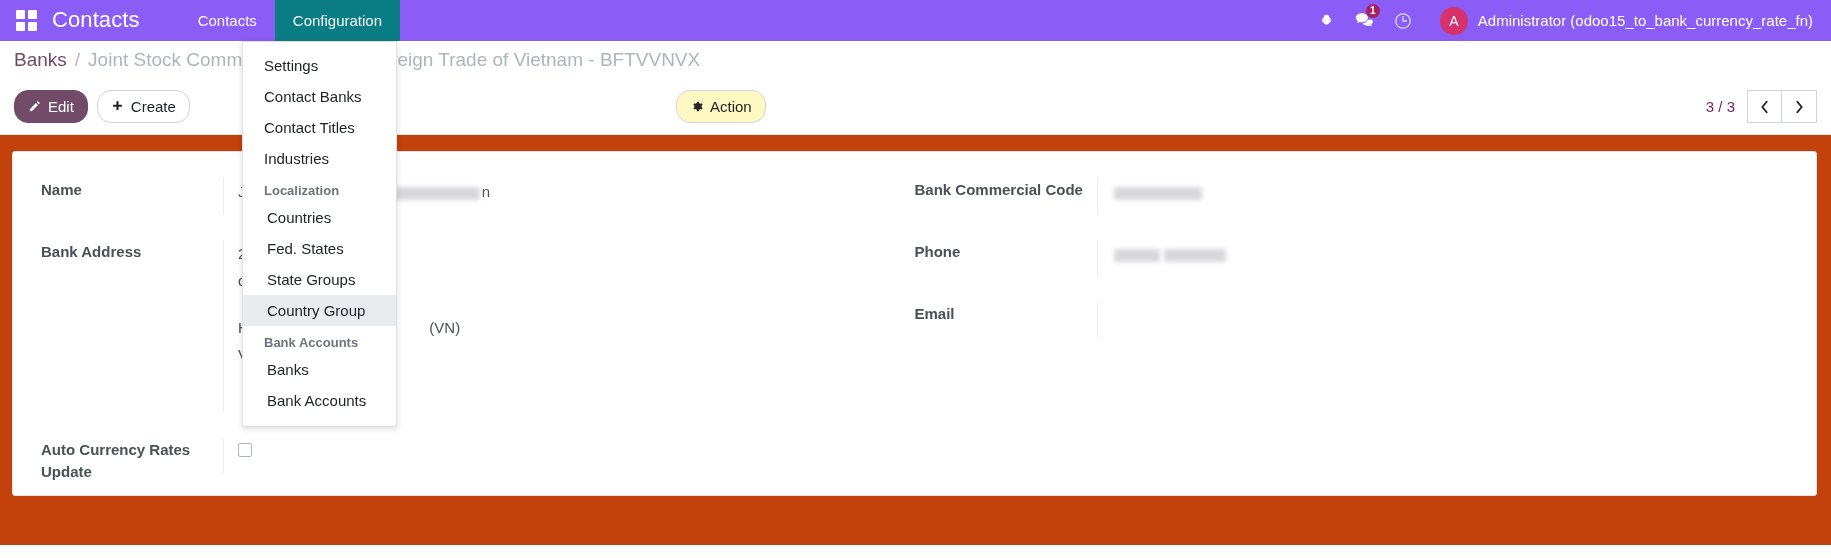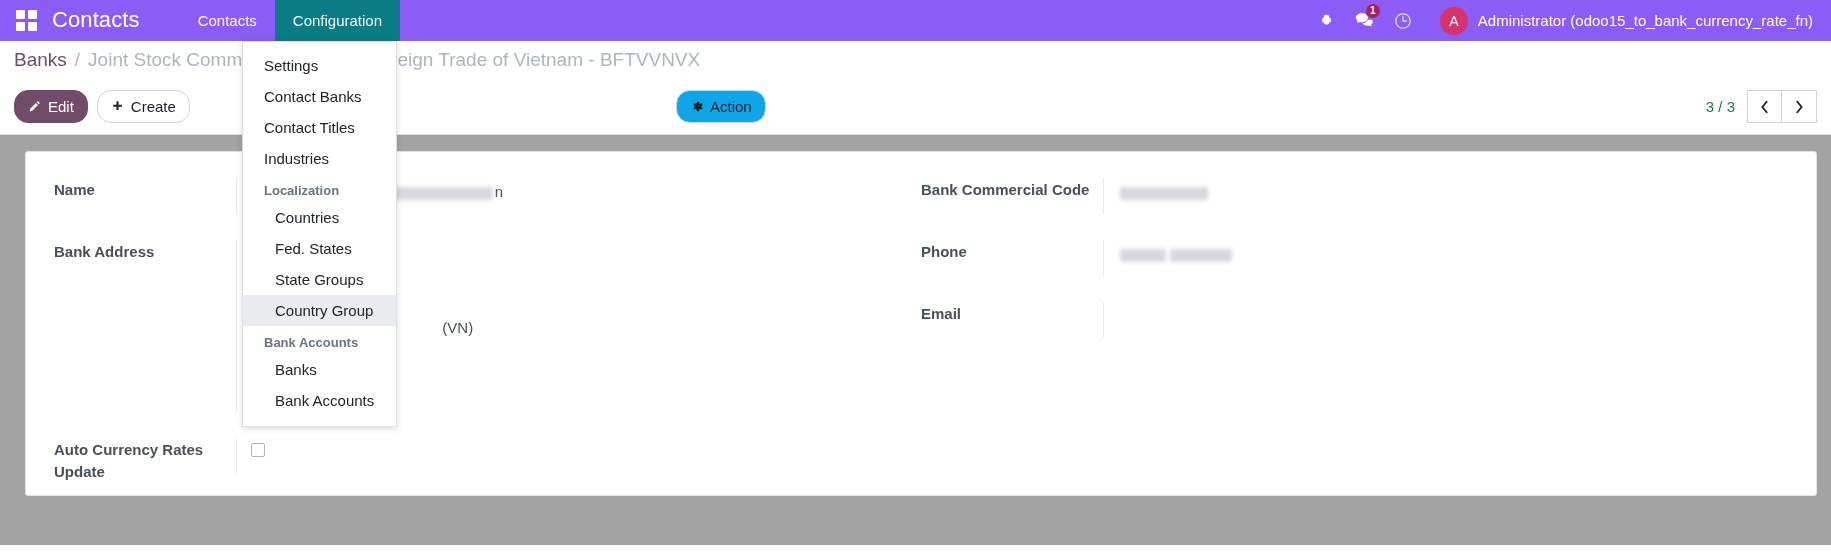--- a/index.html
+++ b/index.html
@@ -132,36 +132,36 @@
     align-items: center;
     gap: 7px;
     font-size: 15px;
     border-radius: 14px;
     padding: 0 13px;
     cursor: pointer;
     white-space: nowrap;
   }
   .btn-primary { background: #714B67; color: #ffffff; border: 1px solid #714B67; }
   .btn-secondary { background: #ffffff; color: #212529; border: 1px solid #ced4da; margin-left: 9px; }
-  .btn-action { background: #0ea5e9; color: #212529; border: 1px solid #ced4da; }
+  .btn-action { background: #fef9c3; color: #212529; border: 1px solid #ced4da; }
   .action-wrap {
     position: absolute;
     left: 676px;
     top: 11px;
   }
 
   .pager {
     position: absolute;
     right: 14px;
     top: 11px;
     display: flex;
     align-items: center;
     gap: 12px;
   }
-  .pager-value { font-size: 15px; color: #15803d; white-space: nowrap; }
+  .pager-value { font-size: 15px; color: #701a75; white-space: nowrap; }
   .pager-btns { display: flex; }
   .pager-btn {
     width: 35px; height: 33px;
     border: 1px solid #ced4da;
     background: #ffffff;
     display: flex; align-items: center; justify-content: center;
     cursor: pointer;
     color: #212529;
     font-size: 16px;
     font-weight: bold;
@@ -181,33 +181,33 @@
     z-index: 100;
     font-size: 15px;
   }
   .dd-item {
     padding: 7px 0 7px 21px;
     color: #212529;
     cursor: pointer;
     white-space: nowrap;
   }
   .dd-item:hover, .dd-item.hovered { background: #e9ecef; }
-  .dd-item.indent { padding-left: 32px; }
+  .dd-item.indent { padding-left: 24px; }
   .dd-section {
     padding: 9px 0 4px 21px;
     font-size: 13px;
     font-weight: bold;
     color: #6c757d;
     white-space: nowrap;
   }
 
   
   .sheet-bg {
-    background: #a3a3a3;
-    padding: 16px 14px 0 25px;
+    background: #c2410c;
+    padding: 16px 14px 0 12px;
     height: 410px;
   }
   .sheet {
     border: 1px solid #e4e4e7;
     border-radius: 3px;
     background: #ffffff;
     height: 345px;
     padding: 26px 28px;
     position: relative;
   }

